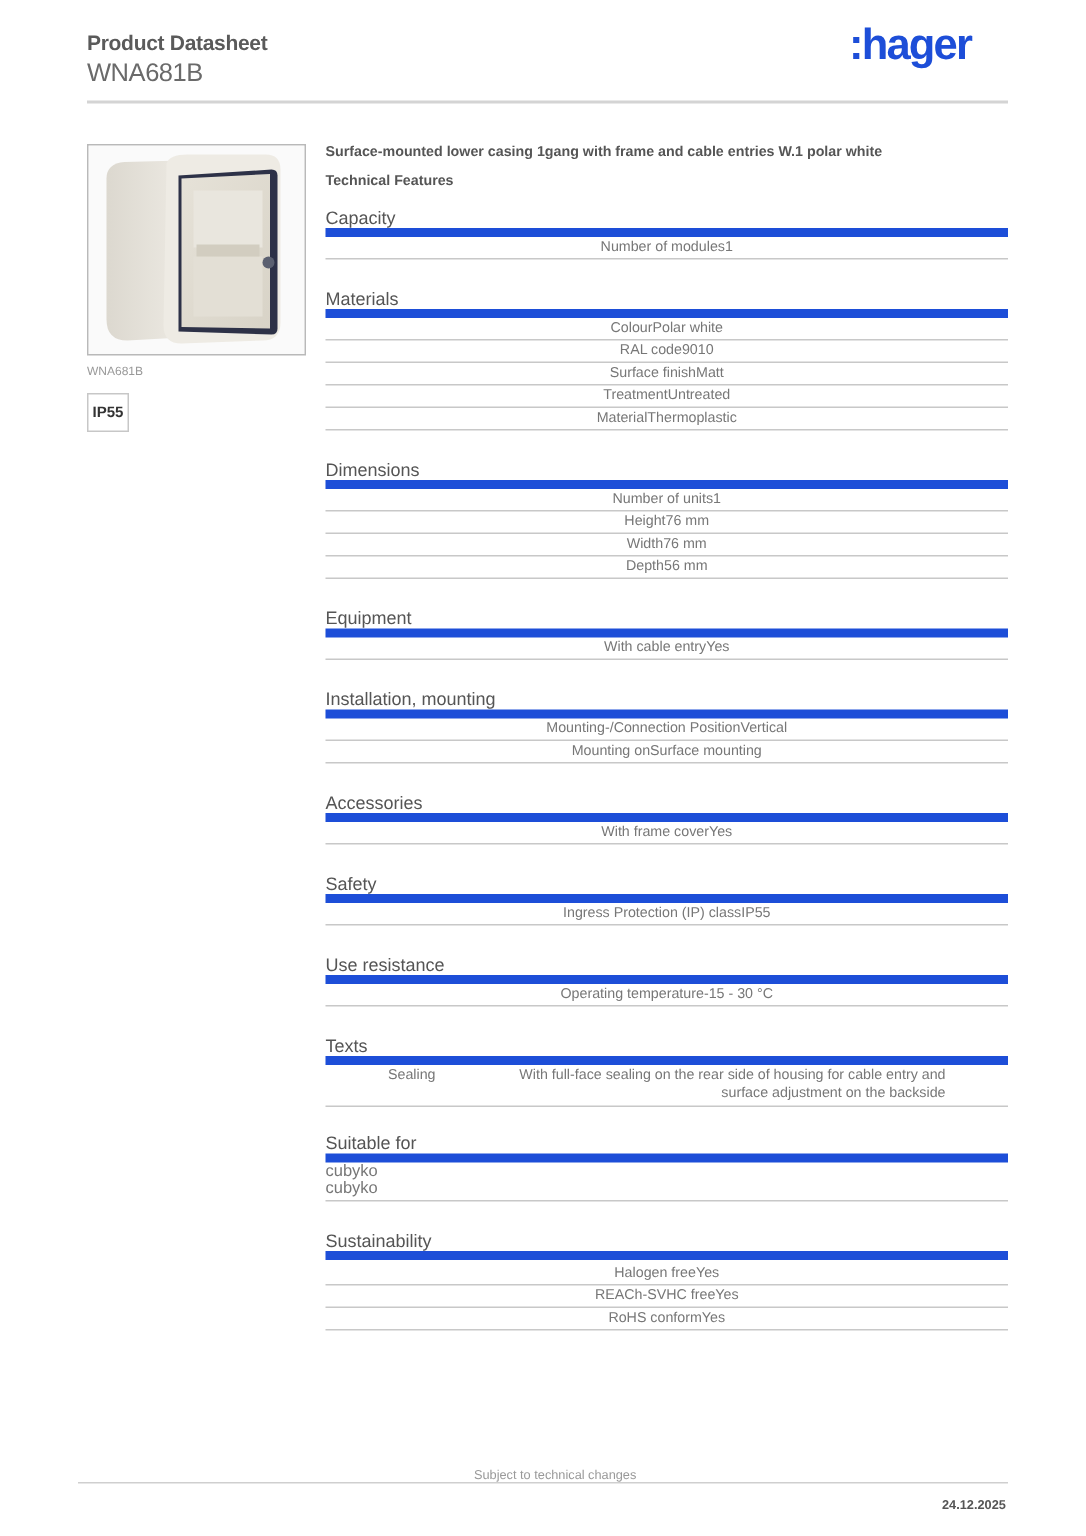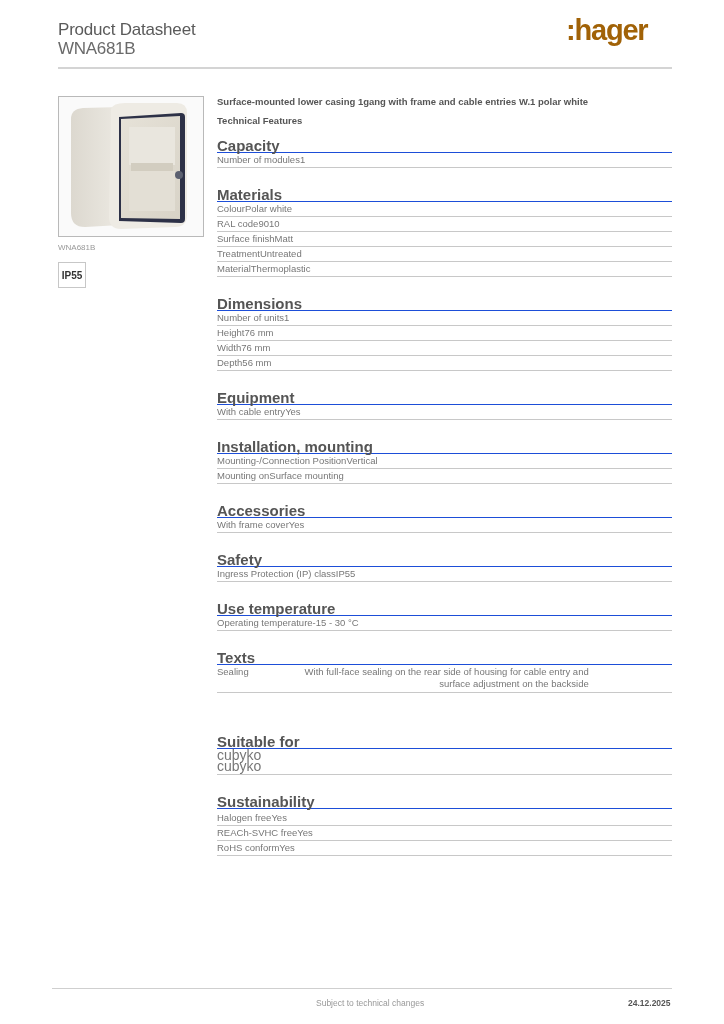--- a/index.html
+++ b/index.html
@@ -1,43 +1,43 @@
 <!DOCTYPE html>
 <html><head>
 <meta charset="utf-8">
 <style>
   html, body { margin: 0; padding: 0; background: #ffffff; }
   body {
     width: 724px; height: 1024px; position: relative; overflow: hidden;
     font-family: "Liberation Sans", sans-serif; color: #555;
   }
-  .header-title { position: absolute; left: 58px; top: 20px; font-size: 17px; font-weight: normal; color: #5a5a5a; letter-spacing: -0.2px; }
+  .header-title { position: absolute; left: 58px; top: 20px; font-size: 14px; font-weight: bold; color: #5a5a5a; letter-spacing: -0.2px; }
   .header-code { position: absolute; left: 58px; top: 39px; font-size: 17px; color: #6a6a6a; letter-spacing: -0.3px; }
-  .logo { position: absolute; left: 566px; top: 14px; font-size: 29px; font-weight: bold; color: #a16207; letter-spacing: -1.2px; }
+  .logo { position: absolute; left: 566px; top: 14px; font-size: 29px; font-weight: bold; color: #1d4ed8; letter-spacing: -1.2px; }
   .header-rule { position: absolute; left: 58px; top: 67px; width: 614px; height: 2px; background: #d4d4d4; }
 
   .product-image { position: absolute; left: 58px; top: 96px; width: 146px; height: 141px; border: 1px solid #b9b9b9; box-sizing: border-box; background: #fafafa; overflow: hidden; }
   .image-caption { position: absolute; left: 58px; top: 243px; font-size: 8px; color: #999; }
   .ip-badge { position: absolute; left: 58px; top: 262px; width: 28px; height: 26px; border: 1px solid #c7c7c7; box-sizing: border-box; font-size: 10px; font-weight: bold; color: #333; display: flex; align-items: center; justify-content: center; }
 
   .content { position: absolute; left: 217px; top: 95px; width: 455px; }
   .product-desc { font-size: 9.5px; font-weight: bold; color: #555; height: 14px; line-height: 14px; }
   .tech-title { font-size: 9.5px; font-weight: bold; color: #555; margin-top: 5px; height: 14px; line-height: 14px; }
 
   .section { margin-top: 20px; }
-  .section-title { font-size: 15px; font-weight: bold; color: #555; height: 13px; line-height: 13px; border-bottom: 1px solid #1d4ed8; }
-  .row { display: flex; justify-content: flex-start; font-size: 9.5px; color: #777; height: 14px; line-height: 14px; border-bottom: 1px solid #c8c8c8; }
+  .section-title { font-size: 12px; font-weight: normal; color: #555; height: 13px; line-height: 13px; border-bottom: 6px solid #1d4ed8; }
+  .row { display: flex; justify-content: center; font-size: 9.5px; color: #777; height: 14px; line-height: 14px; border-bottom: 1px solid #c8c8c8; }
   .row .value { text-align: right; }
   .row.multi { height: auto; line-height: 12px; padding: 1px 0 2px; gap: 40px; }
   .row.multi .value { max-width: 300px; }
-  .list-block { font-size: 14px; color: #777; line-height: 11px; padding: 1px 0 2px; border-bottom: 1px solid #c8c8c8; }
-  .gap-large { margin-top: 42px; }
+  .list-block { font-size: 11px; color: #777; line-height: 11px; padding: 1px 0 2px; border-bottom: 1px solid #c8c8c8; }
+  .gap-large { margin-top: 18px; }
 
   .footer-rule { position: absolute; left: 52px; top: 988px; width: 620px; height: 1px; background: #cfcfcf; }
-  .footer-note { position: absolute; left: 316px; top: 998px; font-size: 8.5px; color: #999; }
+  .footer-note { position: absolute; left: 316px; top: 978px; font-size: 8.5px; color: #999; }
   .footer-date { position: absolute; left: 628px; top: 998px; font-size: 8.5px; font-weight: bold; color: #555; }
 </style>
 </head>
 <body>
 
 <div class="header-title">Product Datasheet</div>
 <div class="header-code">WNA681B</div>
 <div class="logo">:hager</div>
 <div class="header-rule"></div>
 
@@ -159,21 +159,21 @@
 
   <div class="section">
     <div class="section-title">Safety</div>
     <div class="row">
         <span>Ingress Protection (IP) class</span>
         <span class="value">IP55</span>
       </div>
   </div>
 
   <div class="section">
-    <div class="section-title">Use temperature</div>
+    <div class="section-title">Use resistance</div>
     <div class="row">
         <span>Operating temperature</span>
         <span class="value">-15 - 30 °C</span>
       </div>
   </div>
 
   <div class="section">
     <div class="section-title">Texts</div>
     <div class="row multi">
         <span>Sealing</span>

